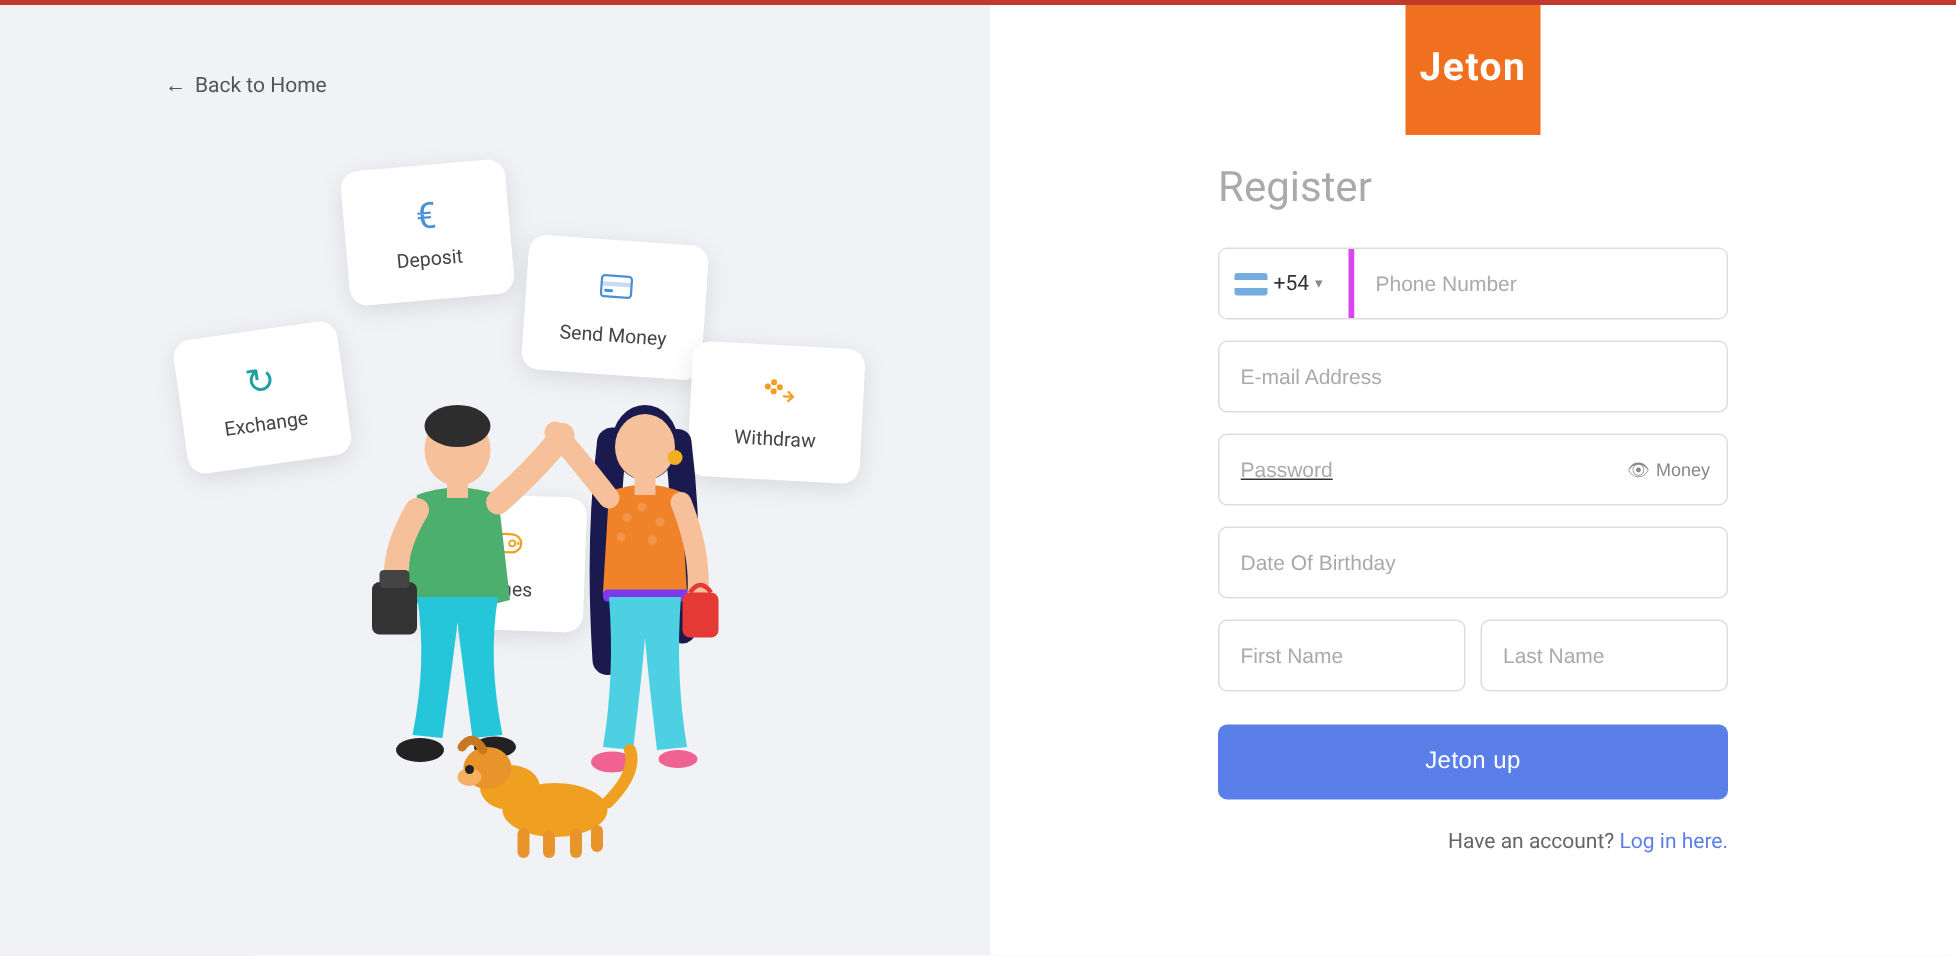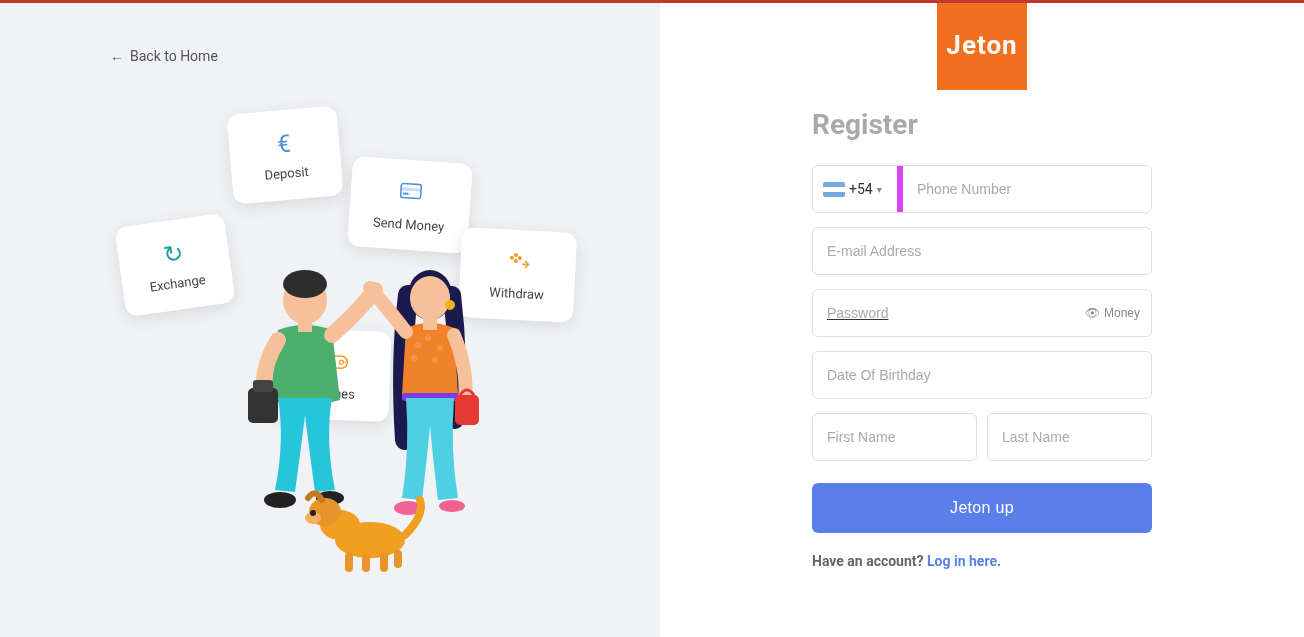--- a/index.html
+++ b/index.html
@@ -138,21 +138,21 @@
       letter-spacing: 1px;
     }
 
     .form-container {
       width: 340px;
       margin-top: 40px;
     }
 
     .register-title {
       font-size: 28px;
-      font-weight: 700;
+      font-weight: 400;
       color: #aaa;
       margin-bottom: 24px;
     }
 
     .input-group {
       margin-bottom: 14px;
     }
 
     .input-field {
       width: 100%;
@@ -175,21 +175,21 @@
       overflow: hidden;
       height: 48px;
     }
 
     .phone-country {
       display: flex;
       align-items: center;
       gap: 4px;
       padding: 0 10px;
       background: #fff;
-      border-right: 6px solid #d946ef;
+      border-right: 4px solid #d946ef;
       cursor: pointer;
       min-width: 90px;
       font-size: 14px;
       color: #333;
     }
 
     .flag {
       width: 22px;
       height: 15px;
       position: relative;
@@ -257,25 +257,24 @@
       border: none;
       border-radius: 6px;
       font-size: 16px;
       font-weight: 500;
       cursor: pointer;
       margin-top: 8px;
       letter-spacing: 0.3px;
     }
 
     .login-text {
-      text-align: left;
+      text-align: right;
       margin-top: 20px;
       font-size: 14px;
       color: #666;
-      font-weight: bold;
     }
     .login-link {
       color: #5b7fe8;
       cursor: pointer;
       text-decoration: none;
     }
 
     
     .icon-blue { color: #4a90d9; }
     .icon-orange { color: #f0a020; }

